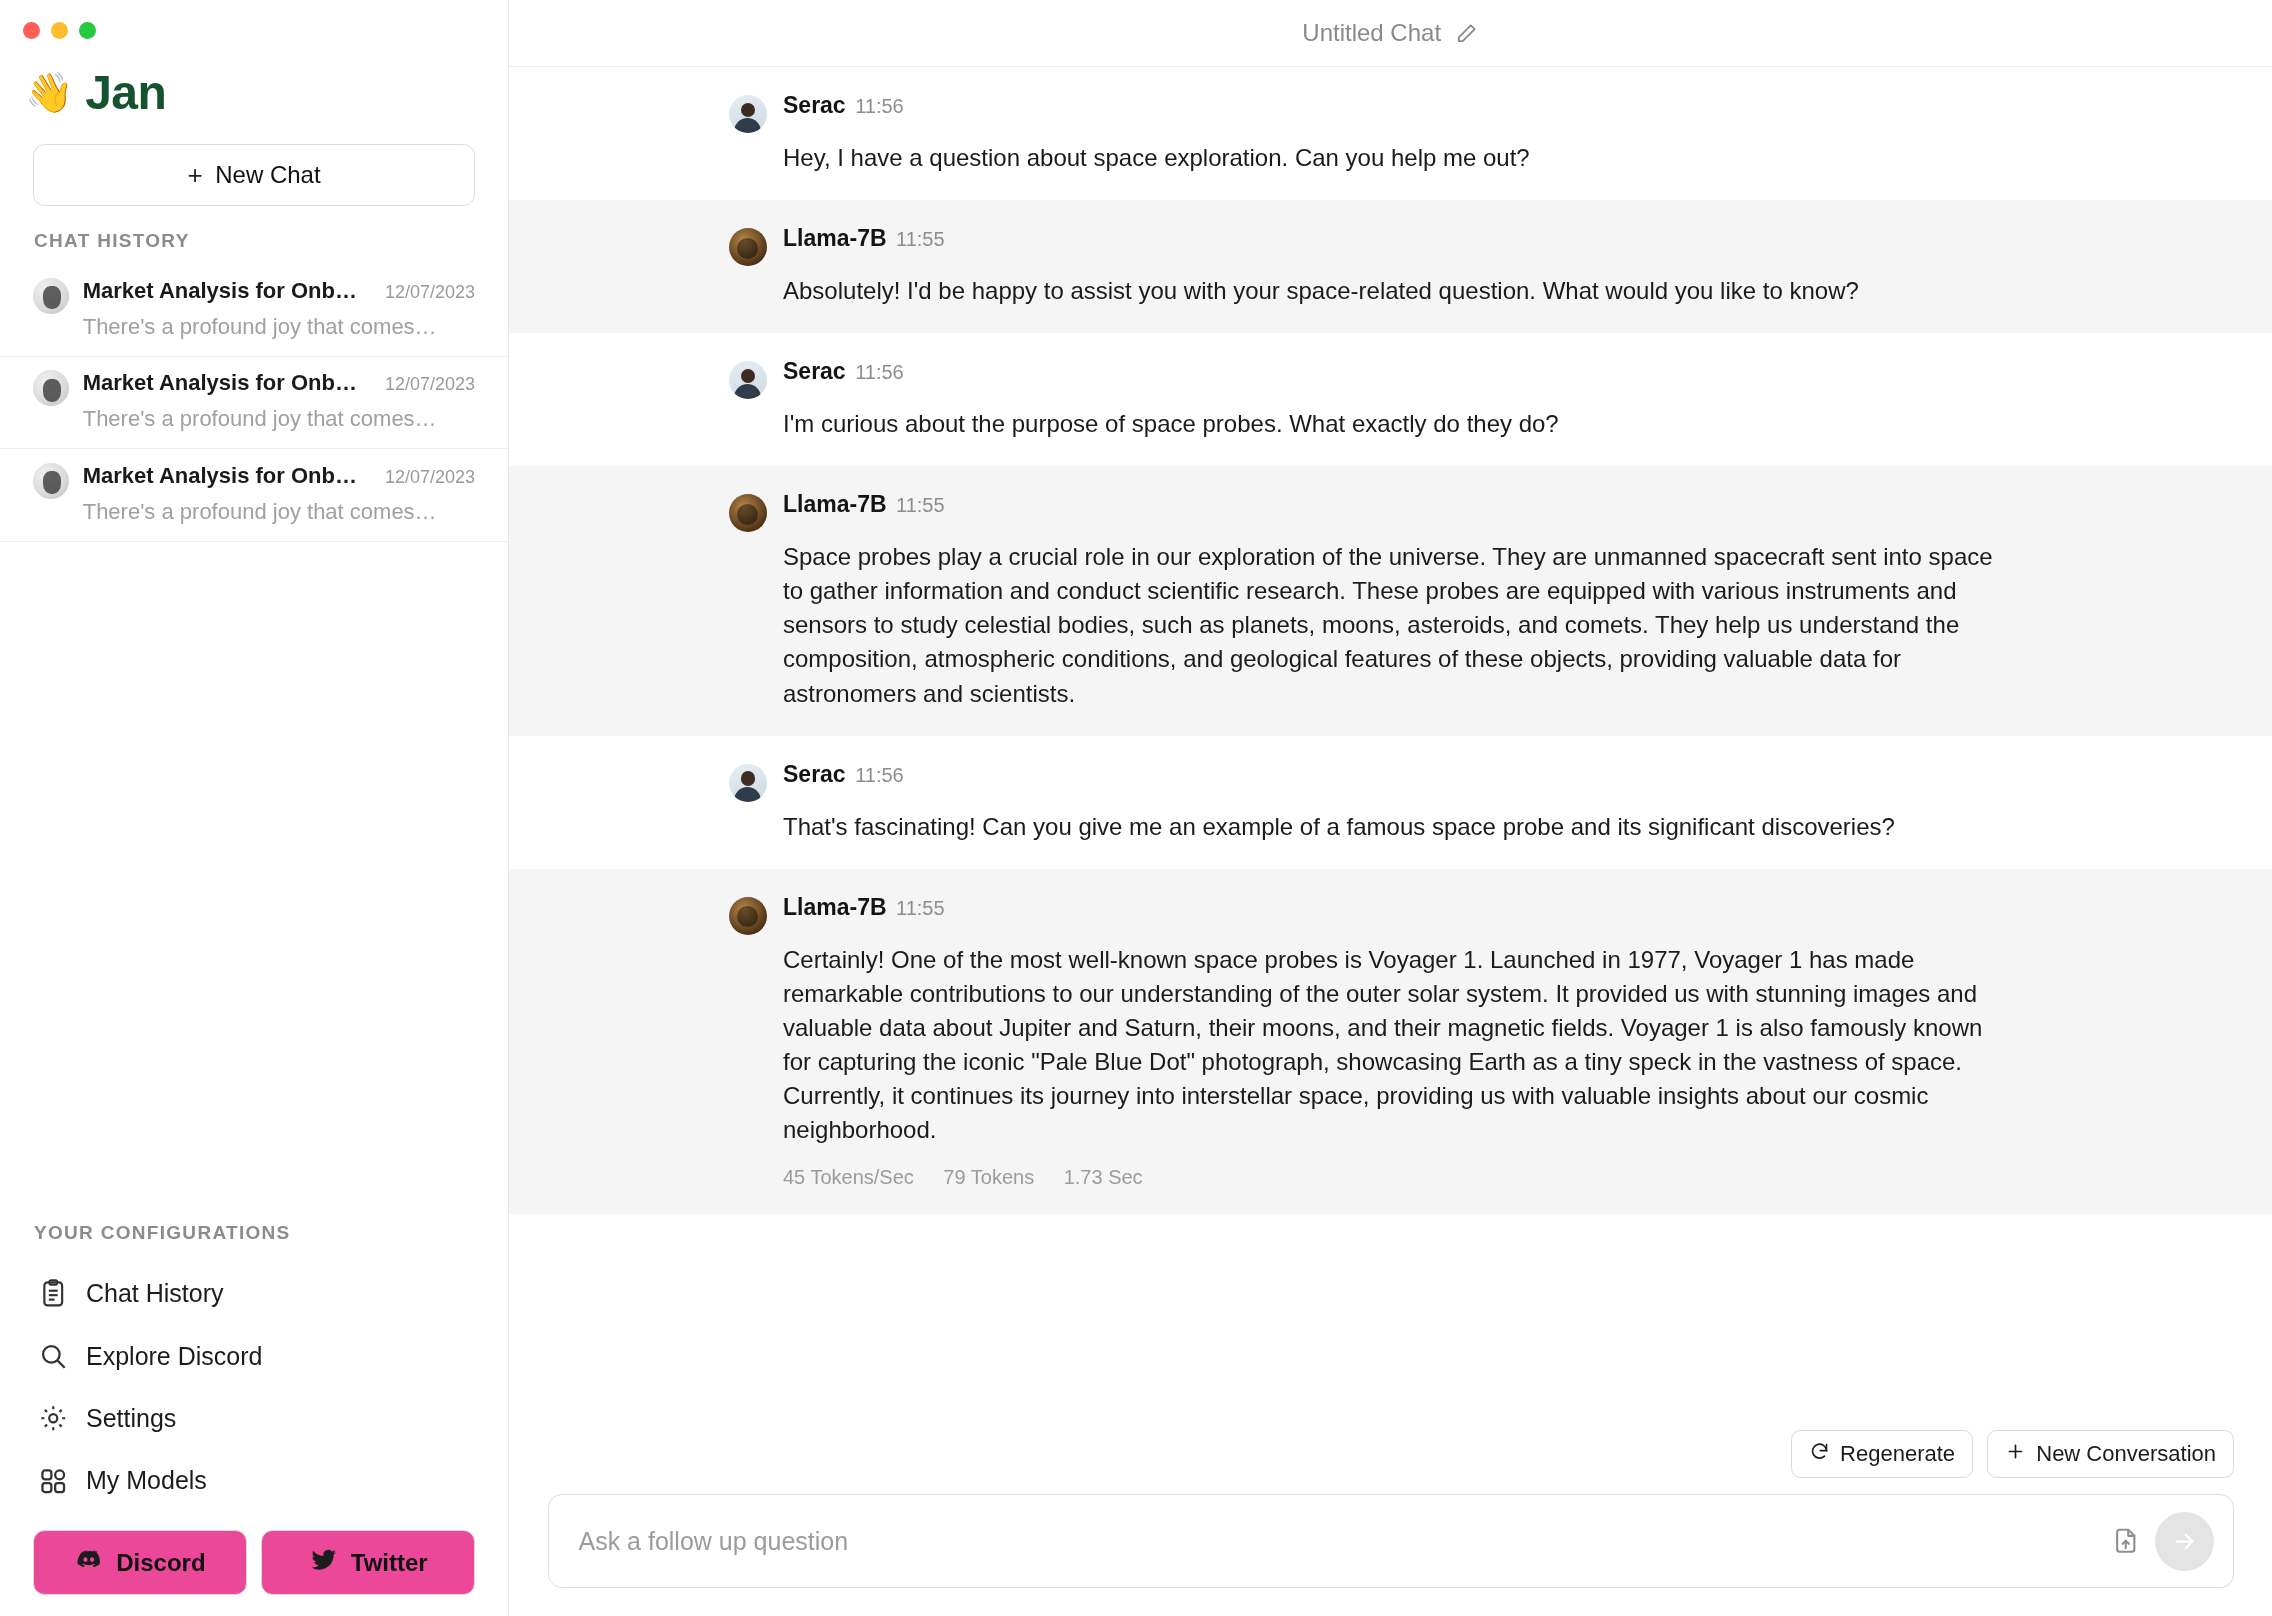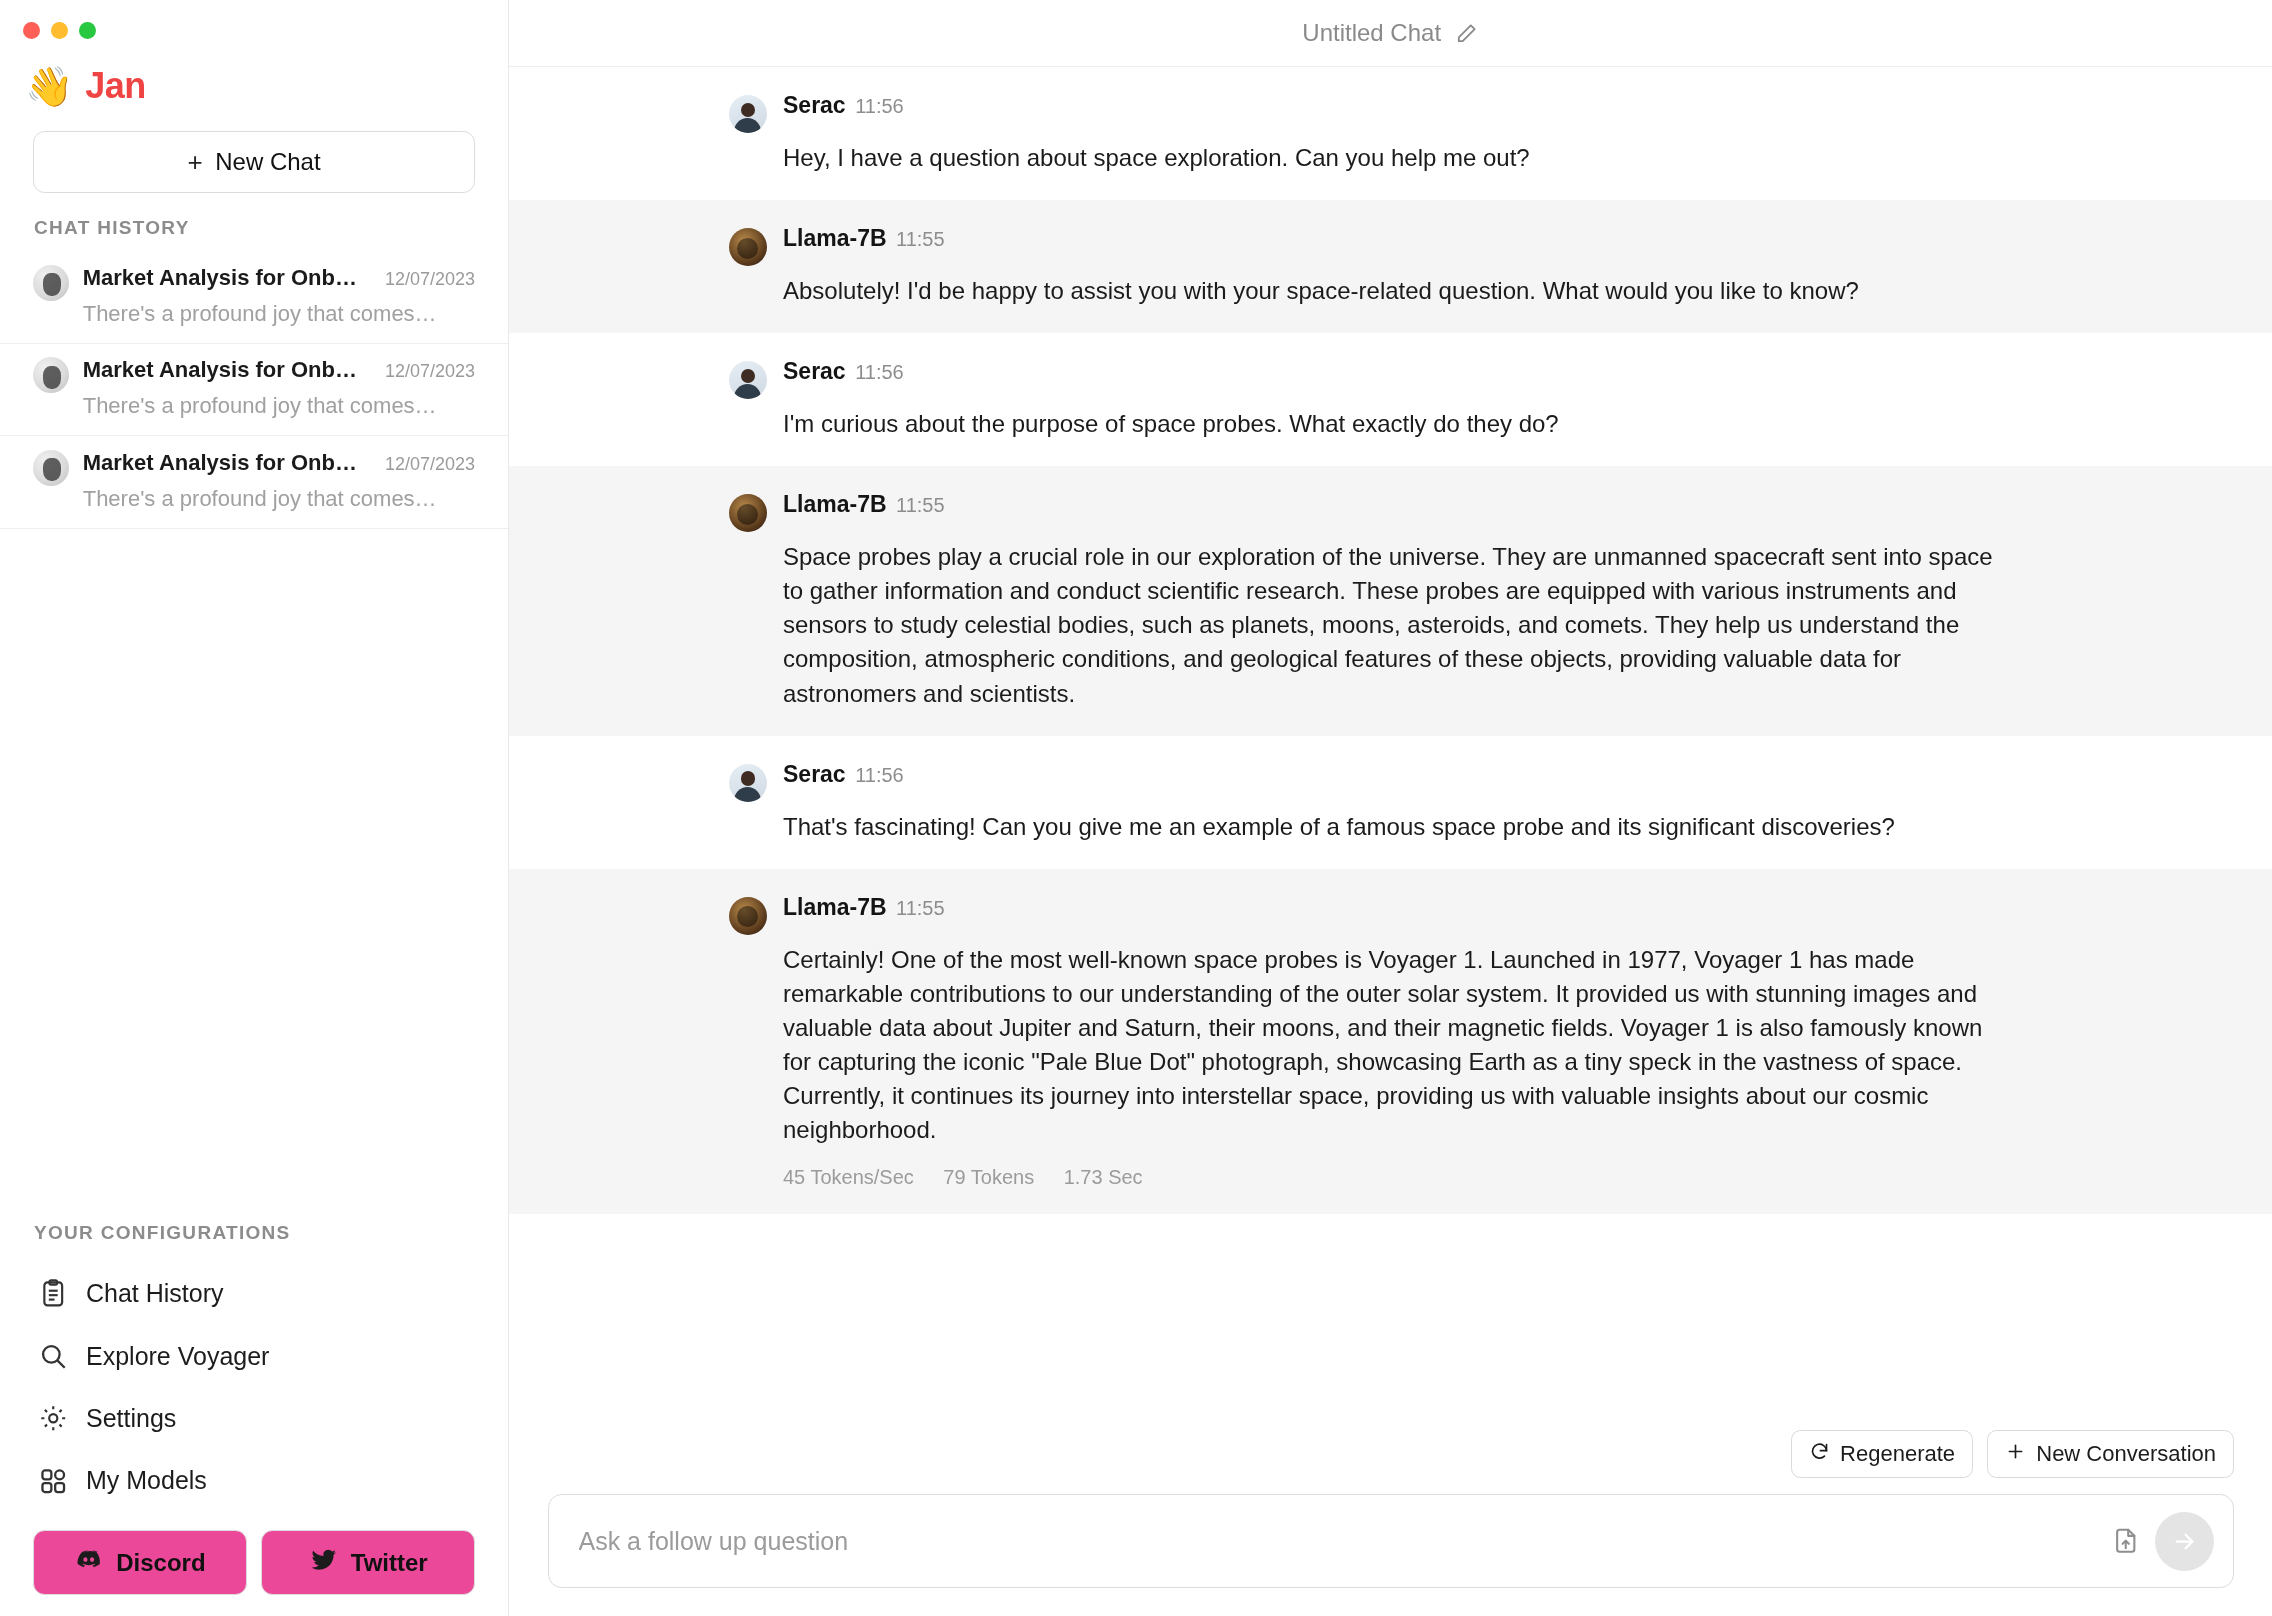--- a/index.html
+++ b/index.html
@@ -33,21 +33,21 @@
   .dot.yellow { background: #febc2e; }
   .dot.green { background: #28c840; }
 
   .brand {
     display: flex;
     align-items: center;
     gap: 11.6px;
     padding: 26px 0 0 25px;
   }
   .brand-emoji { font-size: 39px; line-height: 1; }
-  .brand-name { font-size: 36px; font-weight: bold; color: #ef4444; letter-spacing: -0.5px; }
+  .brand-name { font-size: 48px; font-weight: bold; color: #14532d; letter-spacing: -0.5px; }
 
   .new-chat-wrap { padding: 24px 33px 0 33px; }
   .new-chat {
     width: 100%;
     height: 62px;
     border: 1.6px solid #dcdcdc;
     border-radius: 11.6px;
     background: #fff;
     display: flex;
     align-items: center;
@@ -369,21 +369,21 @@
           <span class="nav-label">Chat History</span>
         </div>
 
         <div class="nav-item">
           <span class="nav-icon">
             <svg width="30.5" height="30.5" viewBox="0 0 24 24" fill="none" stroke="#333" stroke-width="1.8">
               <circle cx="10.5" cy="10.5" r="6.5"></circle>
               <line x1="15.4" y1="15.4" x2="21" y2="21"></line>
             </svg>
           </span>
-          <span class="nav-label">Explore Voyager</span>
+          <span class="nav-label">Explore Discord</span>
         </div>
 
         <div class="nav-item">
           <span class="nav-icon">
             <svg width="30.5" height="30.5" viewBox="0 0 24 24" fill="none" stroke="#333" stroke-width="1.7">
               <circle cx="12" cy="12" r="3.2"></circle>
               <path d="M12 2.6v2.4M12 19v2.4M21.4 12H19M5 12H2.6M18.6 5.4l-1.7 1.7M7.1 16.9l-1.7 1.7M18.6 18.6l-1.7-1.7M7.1 7.1L5.4 5.4"></path>
             </svg>
           </span>
           <span class="nav-label">Settings</span>

